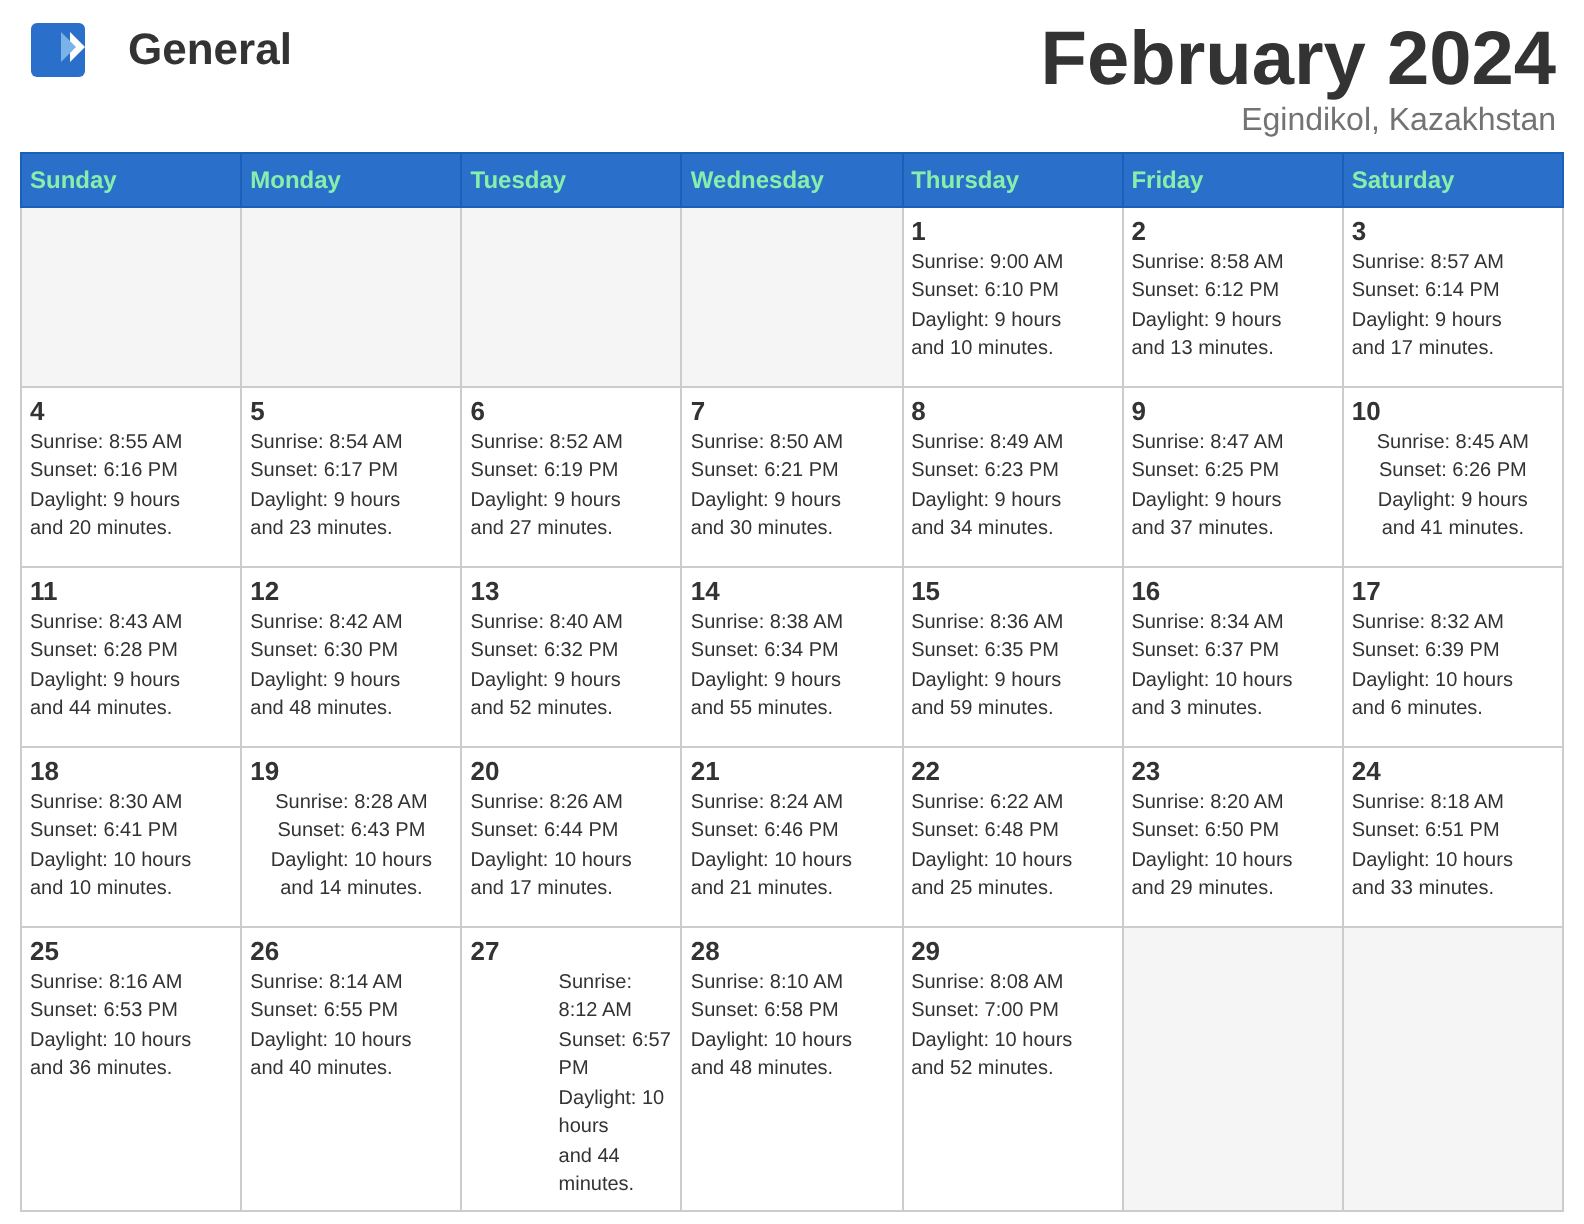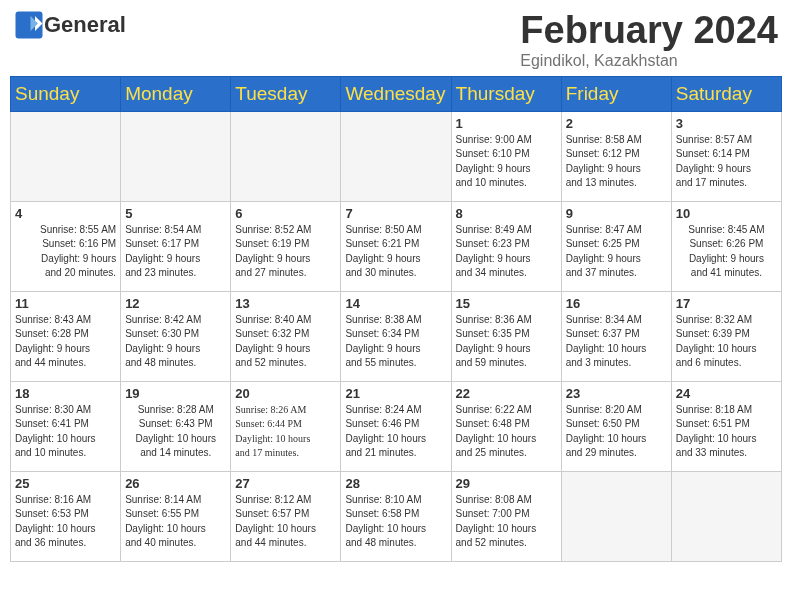--- a/index.html
+++ b/index.html
@@ -13,58 +13,58 @@
     .header {
       display: flex;
       justify-content: space-between;
       align-items: flex-start;
       margin-bottom: 6px;
       padding: 0 4px;
     }
     .logo {
       display: flex;
       align-items: center;
-      gap: 0;
+      gap: 20px;
     }
     .logo-text {
       font-size: 22px;
       font-weight: bold;
       color: #333;
       line-height: 1.1;
     }
     .logo-text span {
       display: block;
     }
     .logo-icon {
       width: 30px;
       height: 30px;
     }
     .title-block {
-      text-align: left;
+      text-align: right;
     }
     .month-year {
       font-size: 38px;
       font-weight: bold;
       color: #333;
       line-height: 1.1;
     }
     .location {
       font-size: 16px;
       color: #737373;
     }
     table {
       width: 100%;
       border-collapse: collapse;
       table-layout: fixed;
     }
     th {
       background-color: #2a6fc9;
-      color: #fde047;
-      font-size: 19px;
-      font-weight: normal;
+      color: #86efac;
+      font-size: 12px;
+      font-weight: bold;
       padding: 6px 4px;
       text-align: left;
       border: 1px solid #1a5fb8;
     }
     td {
       border: 1px solid #ccc;
       vertical-align: top;
       padding: 4px;
       font-size: 10.5px;
       color: #333;
@@ -143,21 +143,21 @@
           <span class="day-num">3</span>
           <div class="day-info" style="white-space: pre-line;">Sunrise: 8:57 AM
 Sunset: 6:14 PM
 Daylight: 9 hours
 and 17 minutes.</div>
         </td>
       </tr>
       <tr>
         <td>
           <span class="day-num">4</span>
-          <div class="day-info" style="white-space: pre-line; text-align: right;">Sunrise: 8:55 AM
+          <div class="day-info" style="white-space: pre-line;">Sunrise: 8:55 AM
 Sunset: 6:16 PM
 Daylight: 9 hours
 and 20 minutes.</div>
         </td>
         <td>
           <span class="day-num">5</span>
           <div class="day-info" style="white-space: pre-line;">Sunrise: 8:54 AM
 Sunset: 6:17 PM
 Daylight: 9 hours
 and 23 minutes.</div>
@@ -259,21 +259,21 @@
         </td>
         <td>
           <span class="day-num">19</span>
           <div class="day-info" style="white-space: pre-line; text-align: center;">Sunrise: 8:28 AM
 Sunset: 6:43 PM
 Daylight: 10 hours
 and 14 minutes.</div>
         </td>
         <td>
           <span class="day-num">20</span>
-          <div class="day-info" style="white-space: pre-line; font-family: Liberation Serif, serif;">Sunrise: 8:26 AM
+          <div class="day-info" style="white-space: pre-line;">Sunrise: 8:26 AM
 Sunset: 6:44 PM
 Daylight: 10 hours
 and 17 minutes.</div>
         </td>
         <td>
           <span class="day-num">21</span>
           <div class="day-info" style="white-space: pre-line;">Sunrise: 8:24 AM
 Sunset: 6:46 PM
 Daylight: 10 hours
 and 21 minutes.</div>
@@ -310,21 +310,21 @@
         </td>
         <td>
           <span class="day-num">26</span>
           <div class="day-info" style="white-space: pre-line;">Sunrise: 8:14 AM
 Sunset: 6:55 PM
 Daylight: 10 hours
 and 40 minutes.</div>
         </td>
         <td>
           <span class="day-num">27</span>
-          <div class="day-info" style="white-space: pre-line;">Sunrise: 8:12 AM
+          <div class="day-info" style="white-space: pre-line; margin-left: 44px;">Sunrise: 8:12 AM
 Sunset: 6:57 PM
 Daylight: 10 hours
 and 44 minutes.</div>
         </td>
         <td>
           <span class="day-num">28</span>
           <div class="day-info" style="white-space: pre-line;">Sunrise: 8:10 AM
 Sunset: 6:58 PM
 Daylight: 10 hours
 and 48 minutes.</div>

